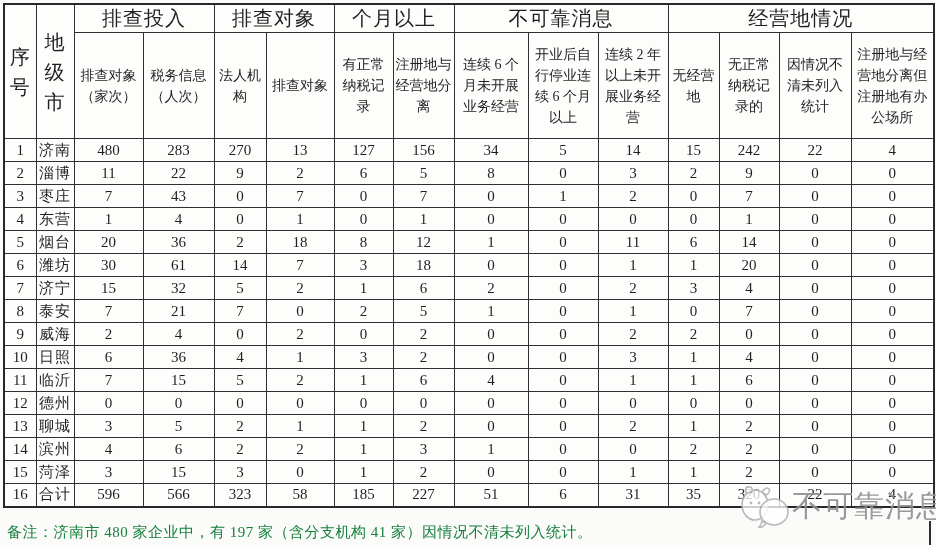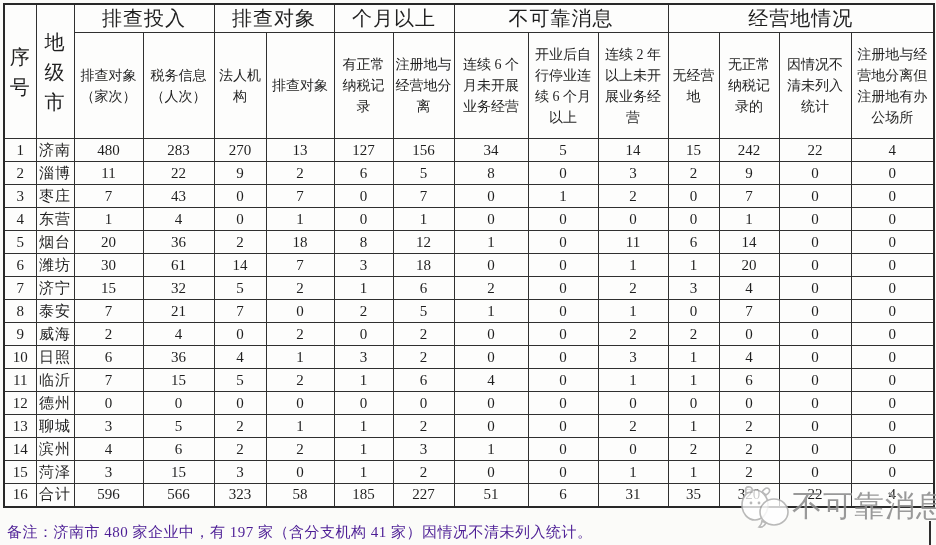--- a/index.html
+++ b/index.html
@@ -25,21 +25,21 @@
     overflow: hidden;
   }
   .stats thead tr.group-row th { height: 24px; font-size: 20px; letter-spacing: 1px; }
   .stats thead tr.sub-row th { height: 106px; font-size: 14px; line-height: 1.5; }
   .stats thead th.corner { font-size: 15px; line-height: 1.5; }
   .stats tbody td { height: 23px; font-size: 15px; }
   .stats tbody td.city-cell { font-size: 15px; letter-spacing: 1px; }
 
   .footnote {
     position: absolute; left: 7px; top: 523px;
-    font-size: 15px; letter-spacing: 0.5px; color: #4c1d95;
+    font-size: 15px; letter-spacing: 0.5px; color: #15803d;
     white-space: nowrap;
   }
 
   .right-edge-line {
     position: absolute; left: 929px; top: 521px;
     width: 2px; height: 24px; background: #2e2e2e;
   }
 
   .watermark {
     position: absolute; left: 738px; top: 481px;

